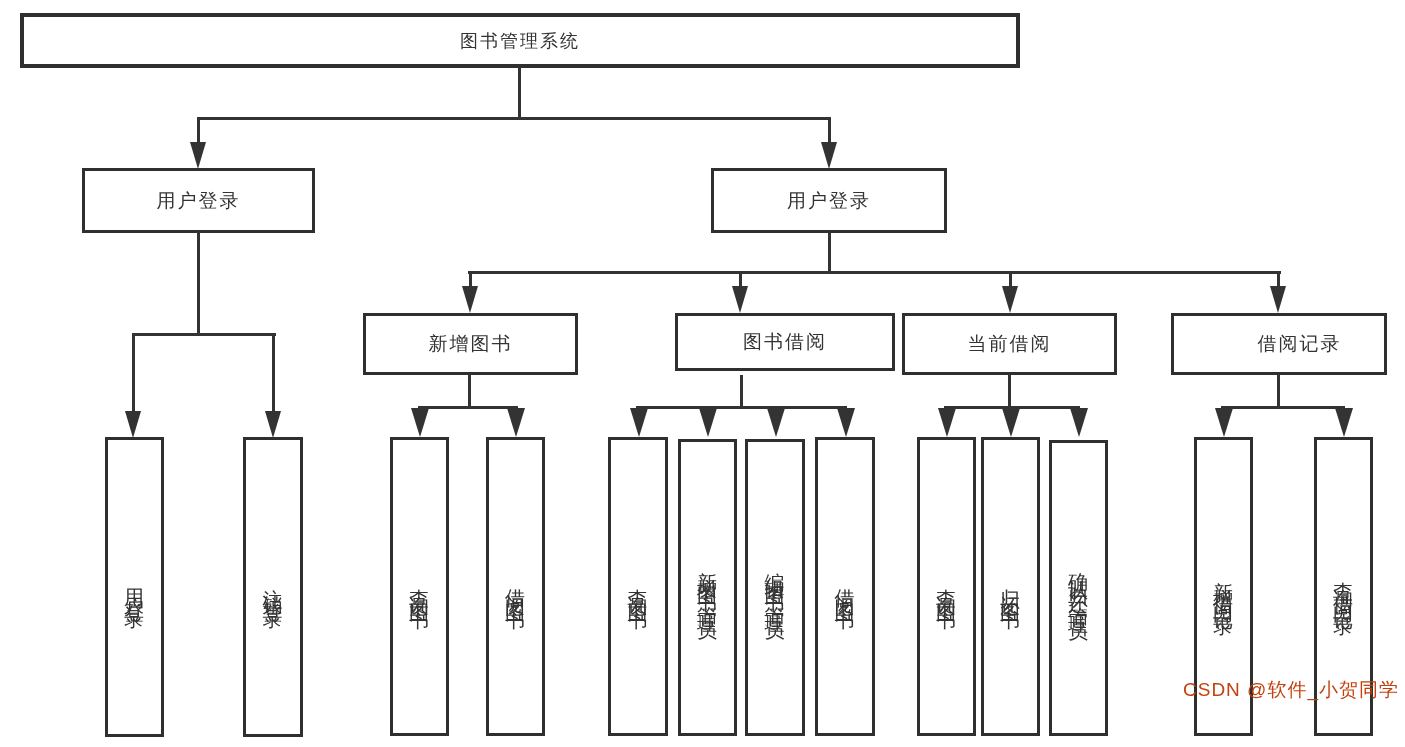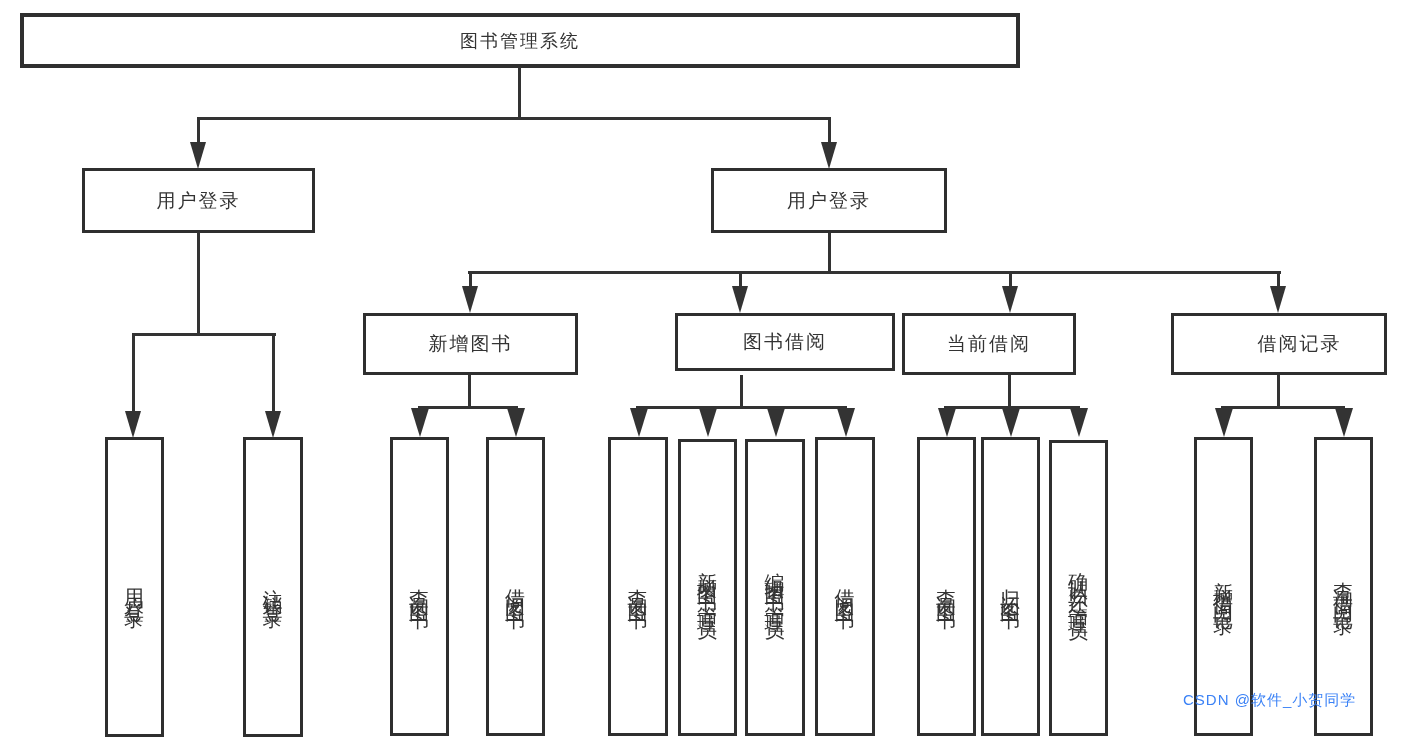--- a/index.html
+++ b/index.html
@@ -50,23 +50,23 @@
     border-right:8px solid transparent;
     border-top:27px solid #333;
   }
   .arrow.big{
     border-left-width:9px;
     border-right-width:9px;
     border-top-width:29px;
   }
   .watermark{
     position:absolute;
-    left:1183px;top:691px;
-    font-size:15px;
-    color:#3b82f6;
+    left:1183px;top:677px;
+    font-size:19px;
+    color:#c2410c;
     letter-spacing:1px;
     white-space:nowrap;
   }
 </style>
 </head>
 <body>
 
 <div id="canvas">
 
   <div class="box root" style="left:20px;top:13px;width:1000px;height:55px;">
@@ -104,21 +104,21 @@
   <div class="arrow" style="left:1002px;top:286px;"></div>
   <div class="ln" style="left:1277px;top:273px;width:3px;height:15px;"></div>
   <div class="arrow" style="left:1270px;top:286px;"></div>
 
   <div class="box" style="left:363px;top:313px;width:215px;height:62px;">
     <span>新增图书</span>
   </div>
   <div class="box" style="left:632px;top:313px;width:220px;height:58px;margin-left:43px;">
     <span>图书借阅</span>
   </div>
-  <div class="box" style="left:902px;top:313px;width:174px;height:62px;">
+  <div class="box" style="left:902px;top:313px;width:215px;height:62px;">
     <span>当前借阅</span>
   </div>
   <div class="box" style="left:1171px;top:313px;width:216px;height:62px;padding-left:41px;">
     <span>借阅记录</span>
   </div>
 
   <div class="ln" style="left:468px;top:375px;width:3px;height:34px;"></div>
   <div class="ln" style="left:418px;top:406px;width:100px;height:3px;"></div>
   <div class="arrow big" style="left:411px;top:408px;"></div>
   <div class="arrow big" style="left:507px;top:408px;"></div>

